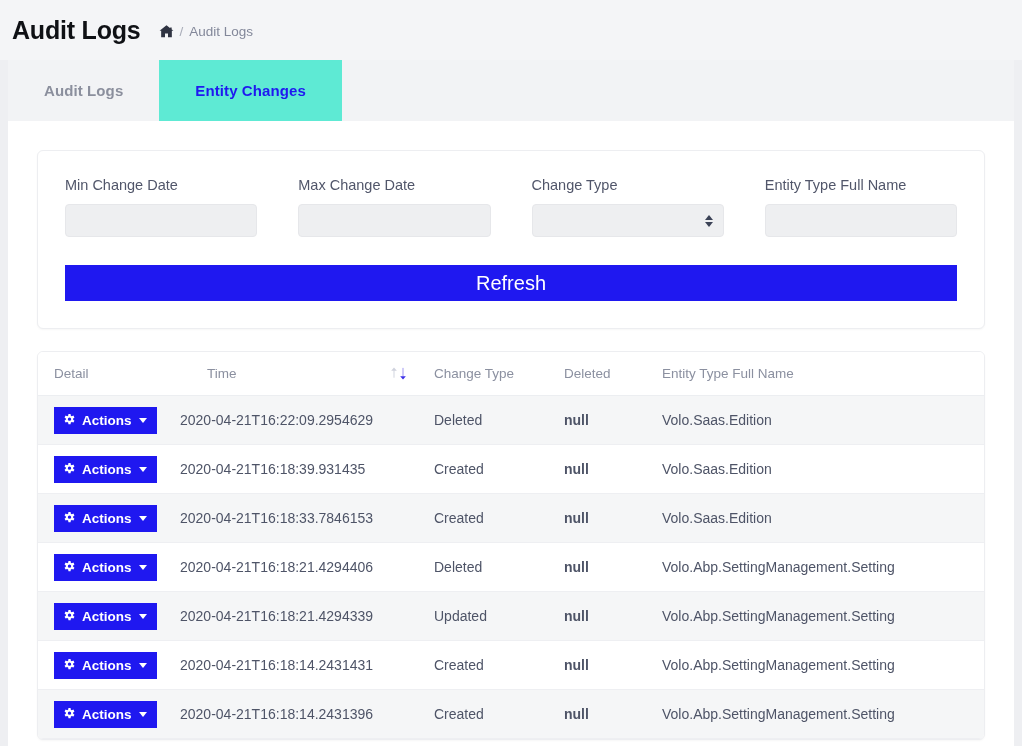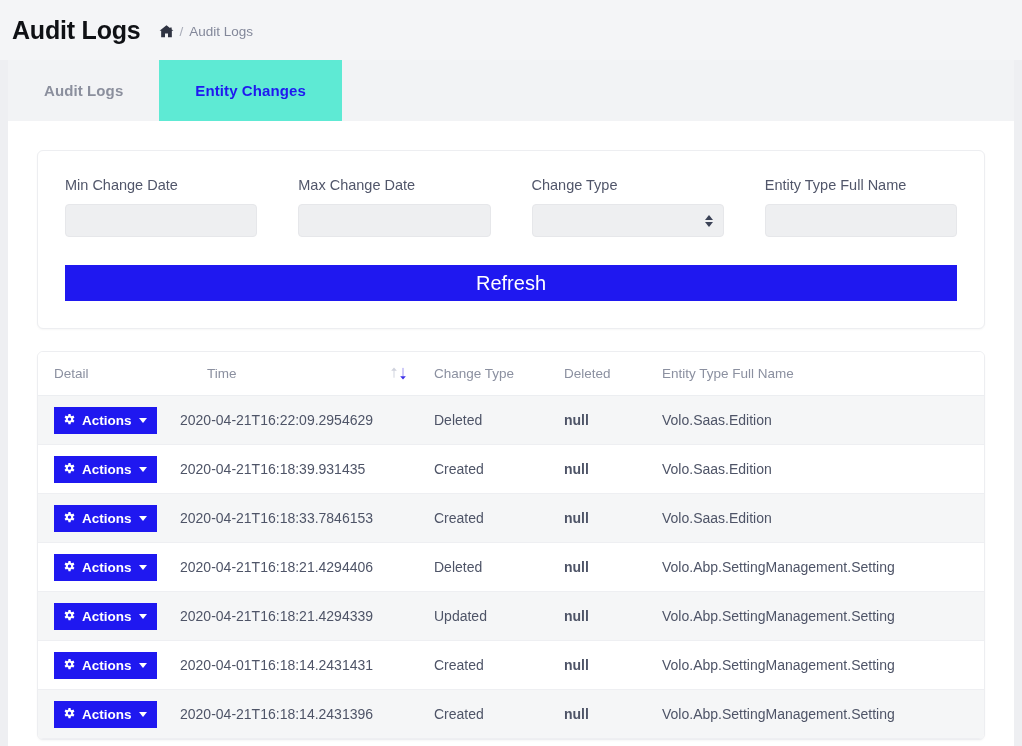--- a/index.html
+++ b/index.html
@@ -439,21 +439,21 @@
             <tr>
               <td class="cell-detail col-detail"><button class="actions-btn">
                   <span class="gear-icon">
                     <svg width="13" height="13" viewBox="0 0 16 16" fill="#ffffff" aria-hidden="true">
                       <path d="M9.3 0h-2.6l-.35 2.02a5.9 5.9 0 0 0-1.26.73L3.2 1.96 1.9 4.2l1.62 1.3a5.9 5.9 0 0 0 0 1.46L1.9 8.26l1.3 2.25 1.89-.8c.38.3.8.55 1.26.73L6.7 12.5h2.6l.35-2.02c.46-.18.88-.42 1.26-.73l1.89.8 1.3-2.25-1.62-1.3a5.9 5.9 0 0 0 0-1.46l1.62-1.3-1.3-2.25-1.89.8a5.9 5.9 0 0 0-1.26-.73L9.3 0zM8 4.35a2.05 2.05 0 1 1 0 4.1 2.05 2.05 0 0 1 0-4.1z"></path>
                     </svg>
                   </span>
                   <span>Actions</span>
                   <span class="caret"></span>
                 </button></td>
-              <td class="cell-time col-time">2020-04-01T16:18:14.2431431</td>
+              <td class="cell-time col-time">2020-04-21T16:18:14.2431431</td>
               <td class="cell-change col-change">Created</td>
               <td class="cell-tenant col-tenant">null</td>
               <td class="cell-entity col-entity">Volo.Abp.SettingManagement.Setting</td>
             </tr>
             <tr>
               <td class="cell-detail col-detail"><button class="actions-btn">
                   <span class="gear-icon">
                     <svg width="13" height="13" viewBox="0 0 16 16" fill="#ffffff" aria-hidden="true">
                       <path d="M9.3 0h-2.6l-.35 2.02a5.9 5.9 0 0 0-1.26.73L3.2 1.96 1.9 4.2l1.62 1.3a5.9 5.9 0 0 0 0 1.46L1.9 8.26l1.3 2.25 1.89-.8c.38.3.8.55 1.26.73L6.7 12.5h2.6l.35-2.02c.46-.18.88-.42 1.26-.73l1.89.8 1.3-2.25-1.62-1.3a5.9 5.9 0 0 0 0-1.46l1.62-1.3-1.3-2.25-1.89.8a5.9 5.9 0 0 0-1.26-.73L9.3 0zM8 4.35a2.05 2.05 0 1 1 0 4.1 2.05 2.05 0 0 1 0-4.1z"></path>
                     </svg>

